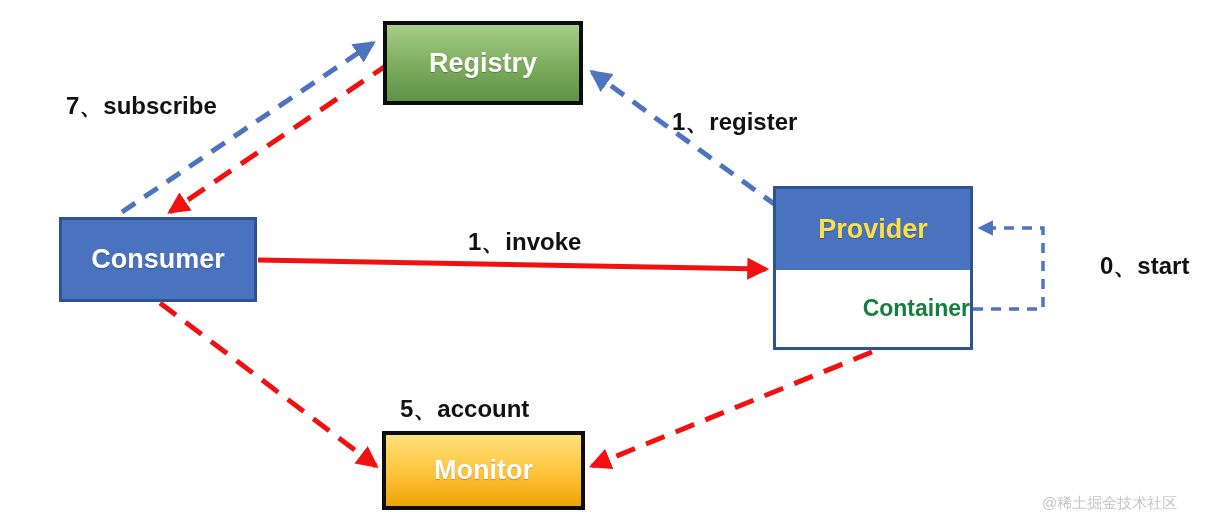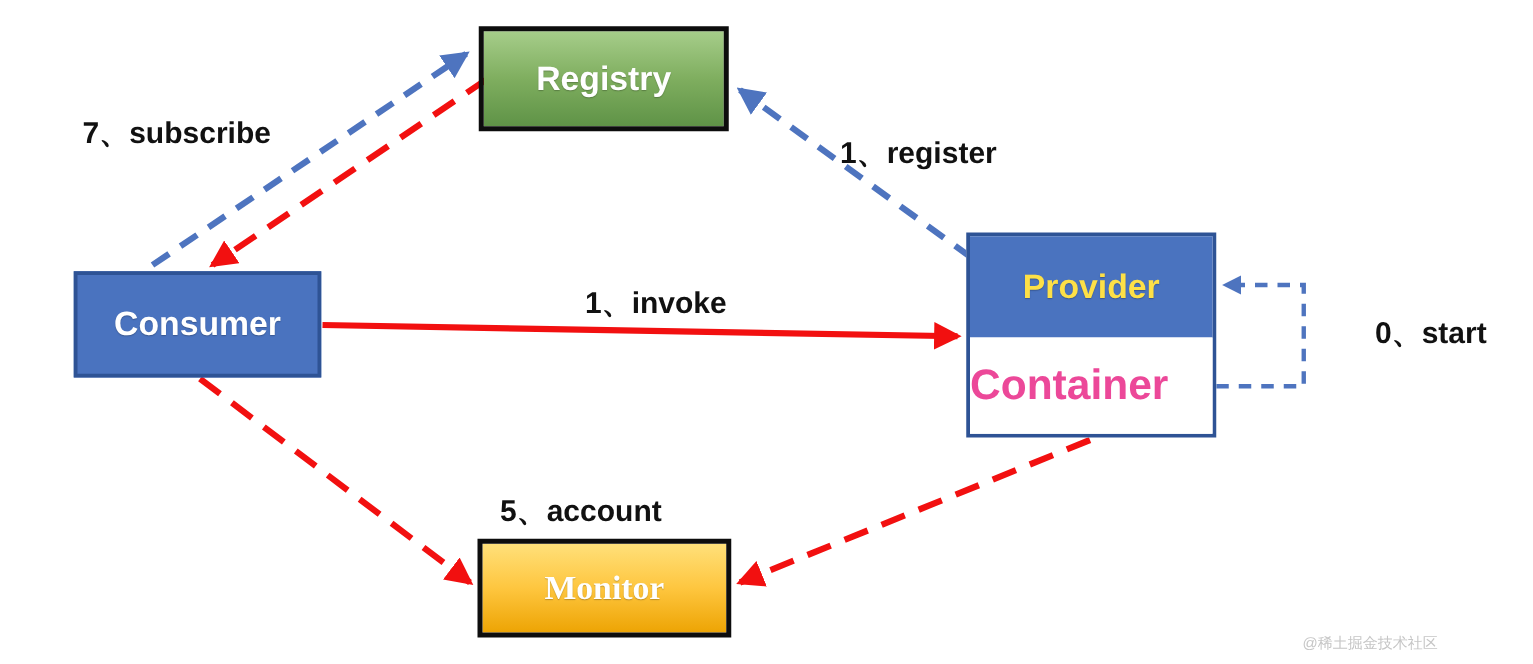--- a/index.html
+++ b/index.html
@@ -36,45 +36,44 @@
     display:block;
   }
   .provider-top{
     box-sizing:border-box;height:81px;background:#4a73bf;
     display:flex;align-items:center;justify-content:center;
     font-weight:bold;font-size:27px;color:#fde047;
     text-shadow:0 1px 1px rgba(0,0,0,0.25);
   }
   .provider-bottom{
     box-sizing:border-box;height:77px;background:#ffffff;
-    display:flex;align-items:center;justify-content:flex-start;
-    font-weight:bold;font-size:34px;color:#ec4899;
+    display:flex;align-items:center;justify-content:flex-end;
+    font-weight:bold;font-size:23px;color:#15803d;
     text-shadow:none;
   }
   .node-monitor{
     left:382px;top:431px;width:203px;height:79px;
     border:4px solid #0d0d0d;
     background:linear-gradient(180deg,#ffe07a 0%,#fec63f 50%,#eda404 100%);
-    font-family:Liberation Serif, serif;
   }
   .edge-label{
     position:absolute;z-index:3;
     font-weight:bold;font-size:24px;color:#111111;
     white-space:nowrap;
   }
   .lbl-subscribe{left:66px;top:90px;}
   .lbl-notify{left:273px;top:139px;}
   .lbl-register{left:672px;top:106px;}
   .lbl-invoke{left:468px;top:226px;}
   .lbl-start{left:1100px;top:250px;}
   .lbl-account{left:400px;top:393px;text-align:right;}
   .watermark{
     position:absolute;z-index:3;
-    left:1042px;top:506px;
-    font-size:12px;color:#c6c6c6;font-weight:normal;
+    left:1042px;top:494px;
+    font-size:15px;color:#c6c6c6;font-weight:normal;
     white-space:nowrap;
   }
 </style>
 </head>
 <body>
 
 <div class="canvas">
 
   <svg class="arrows" width="1226" height="531" viewBox="0 0 1226 531">
     <defs>

